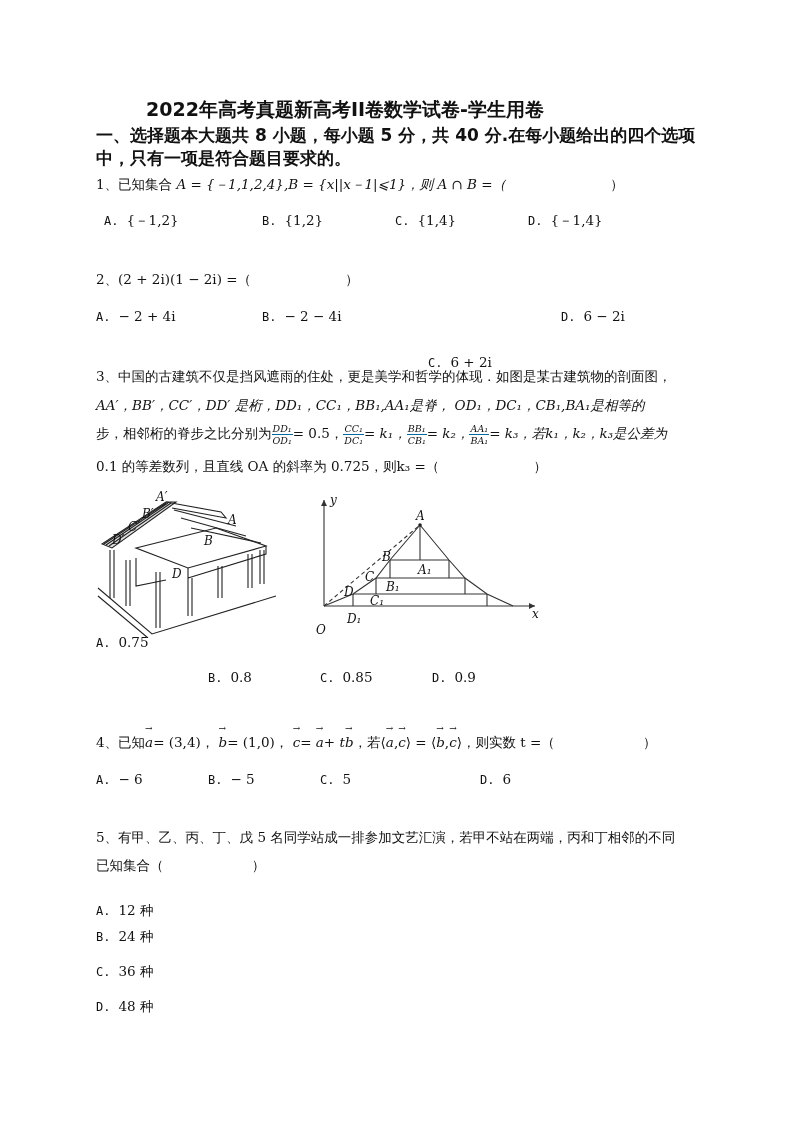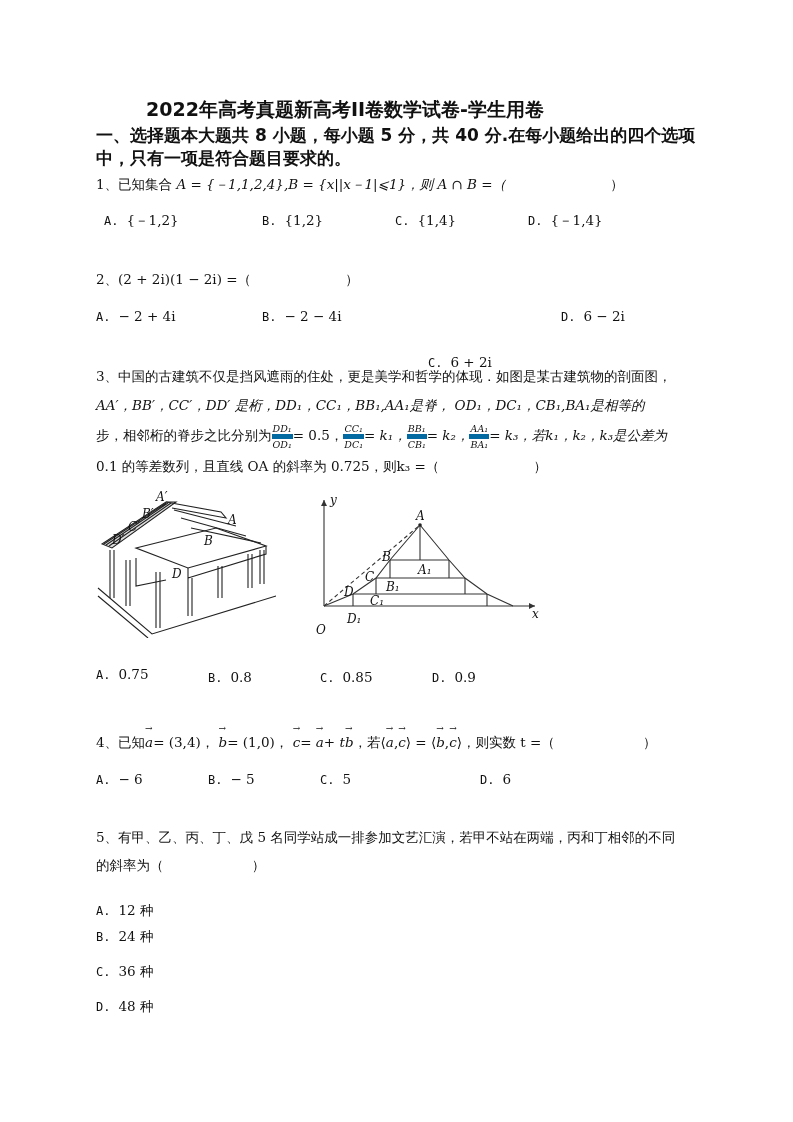--- a/index.html
+++ b/index.html
@@ -8,21 +8,21 @@
   .abs { position:absolute; white-space:nowrap; }
   .title { left:0; width:690px; text-align:center; top:97px; font-size:19px; font-weight:bold;
            font-family:"DejaVu Sans", "Liberation Sans", sans-serif; letter-spacing:0px; }
   .section { left:96px; font-size:17px; font-weight:bold;
              font-family:"DejaVu Sans", "Liberation Sans", sans-serif; }
   .q { left:96px; font-size:13.5px; }
   .opt { font-size:13.5px; }
   .opt .lbl { font-family:"DejaVu Sans Mono","Liberation Mono", monospace; font-size:12px; margin-right:8px; }
   .m { font-style:italic; font-family:"DejaVu Serif","Liberation Serif", serif;text-align:right; }
   .frac { display:inline-block; vertical-align:middle; text-align:center; font-size:9.5px; line-height:11px; font-style:italic; }
-  .frac .num { display:block; border-bottom:5px solid #0369a1; padding:0 1px; }
+  .frac .num { display:block; border-bottom:1px solid #0369a1; padding:0 1px; }
   .frac .den { display:block; padding:0 1px; }
   .vec { position:relative; display:inline-block; font-style:italic; }
   .vec::before { content:"\2192"; position:absolute; top:-11px; left:0; font-size:9px; font-style:normal; }
   svg text { font-family:"DejaVu Serif","Liberation Serif", serif; font-style:italic; }
 </style>
 </head>
 <body>
 
 <div class="abs title">2022年高考真题新高考II卷数学试卷-学生用卷</div>
 <div class="abs section" style="top:124px;">一、选择题本大题共 8 小题，每小题 5 分，共 40 分.在每小题给出的四个选项</div>
@@ -129,40 +129,40 @@
     <text x="72" y="73">B</text>
     <text x="55" y="93">C</text>
     <text x="34" y="108">D</text>
     <text x="108" y="86">A₁</text>
     <text x="76" y="103">B₁</text>
     <text x="60" y="117">C₁</text>
     <text x="37" y="135">D₁</text>
   </g>
 </svg>
 
-<div class="abs opt" style="top:666px; left:96px;"><span class="lbl">A.</span><span>0.75</span></div>
+<div class="abs opt" style="top:634px; left:96px;"><span class="lbl">A.</span><span>0.75</span></div>
 <div class="abs opt" style="top:669px; left:208px;"><span class="lbl">B.</span><span>0.8</span></div>
 <div class="abs opt" style="top:669px; left:320px;"><span class="lbl">C.</span><span>0.85</span></div>
 <div class="abs opt" style="top:669px; left:432px;"><span class="lbl">D.</span><span>0.9</span></div>
 
 <div class="abs q" style="top:734px;">
   <span>4、</span><span>已知</span><span class="vec">a</span><span>= (3,4)，</span>
   <span class="vec">b</span><span>= (1,0)，</span>
   <span class="vec">c</span><span>=</span>
   <span class="vec">a</span><span class="m">+ t</span><span class="vec">b</span><span>，若⟨</span><span class="vec">a</span>,<span class="vec">c</span><span>⟩ = ⟨</span><span class="vec">b</span>,<span class="vec">c</span><span>⟩，则实数 t =（</span>
   <span style="margin-left:84px;">）</span>
 </div>
 <div class="abs opt" style="top:771px; left:96px;"><span class="lbl">A.</span><span>− 6</span></div>
 <div class="abs opt" style="top:771px; left:208px;"><span class="lbl">B.</span><span>− 5</span></div>
 <div class="abs opt" style="top:771px; left:320px;"><span class="lbl">C.</span><span>5</span></div>
 <div class="abs opt" style="top:771px; left:432px;padding-left:48px;"><span class="lbl">D.</span><span>6</span></div>
 
 <div class="abs q" style="top:829px;">
   <span>5、</span><span>有甲、乙、丙、丁、戊 5 名同学站成一排参加文艺汇演，若甲不站在两端，丙和丁相邻的不同</span>
 </div>
 <div class="abs q" style="top:857px;">
-  <span>的斜率为（</span>
+  <span>已知集合（</span>
   <span style="margin-left:84px;">）</span>
 </div>
 <div class="abs opt" style="top:893px; left:96px;margin-top:9px;"><span class="lbl">A.</span><span>12 种</span></div>
 <div class="abs opt" style="top:928px; left:96px;"><span class="lbl">B.</span><span>24 种</span></div>
 <div class="abs opt" style="top:963px; left:96px;"><span class="lbl">C.</span><span>36 种</span></div>
 <div class="abs opt" style="top:998px; left:96px;"><span class="lbl">D.</span><span>48 种</span></div>
 
 </body></html>

